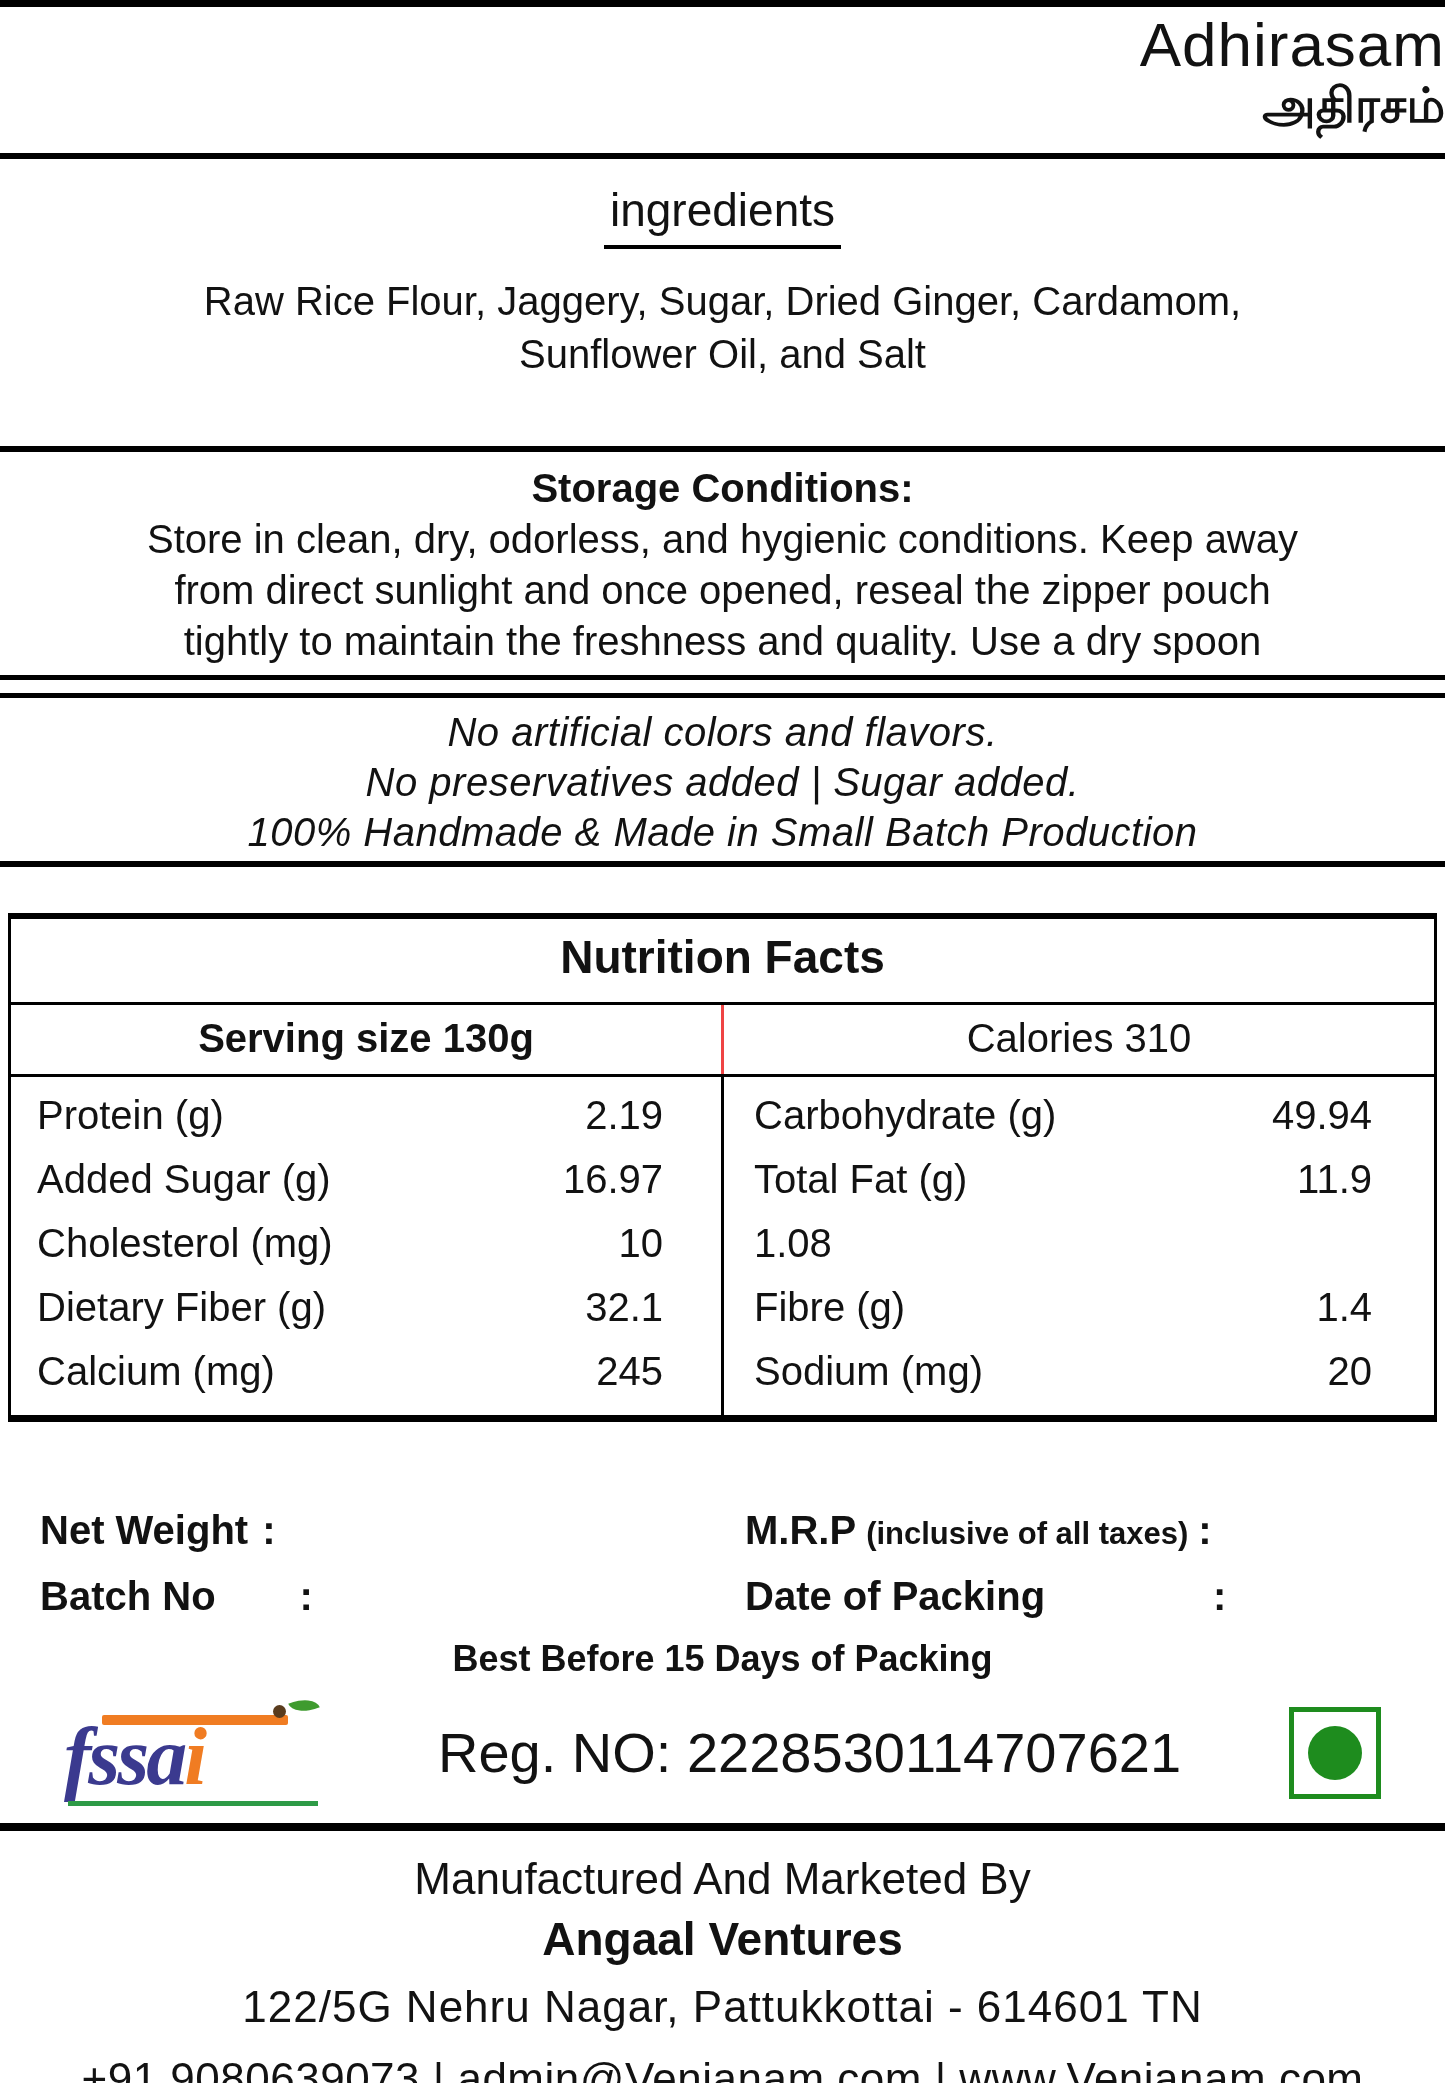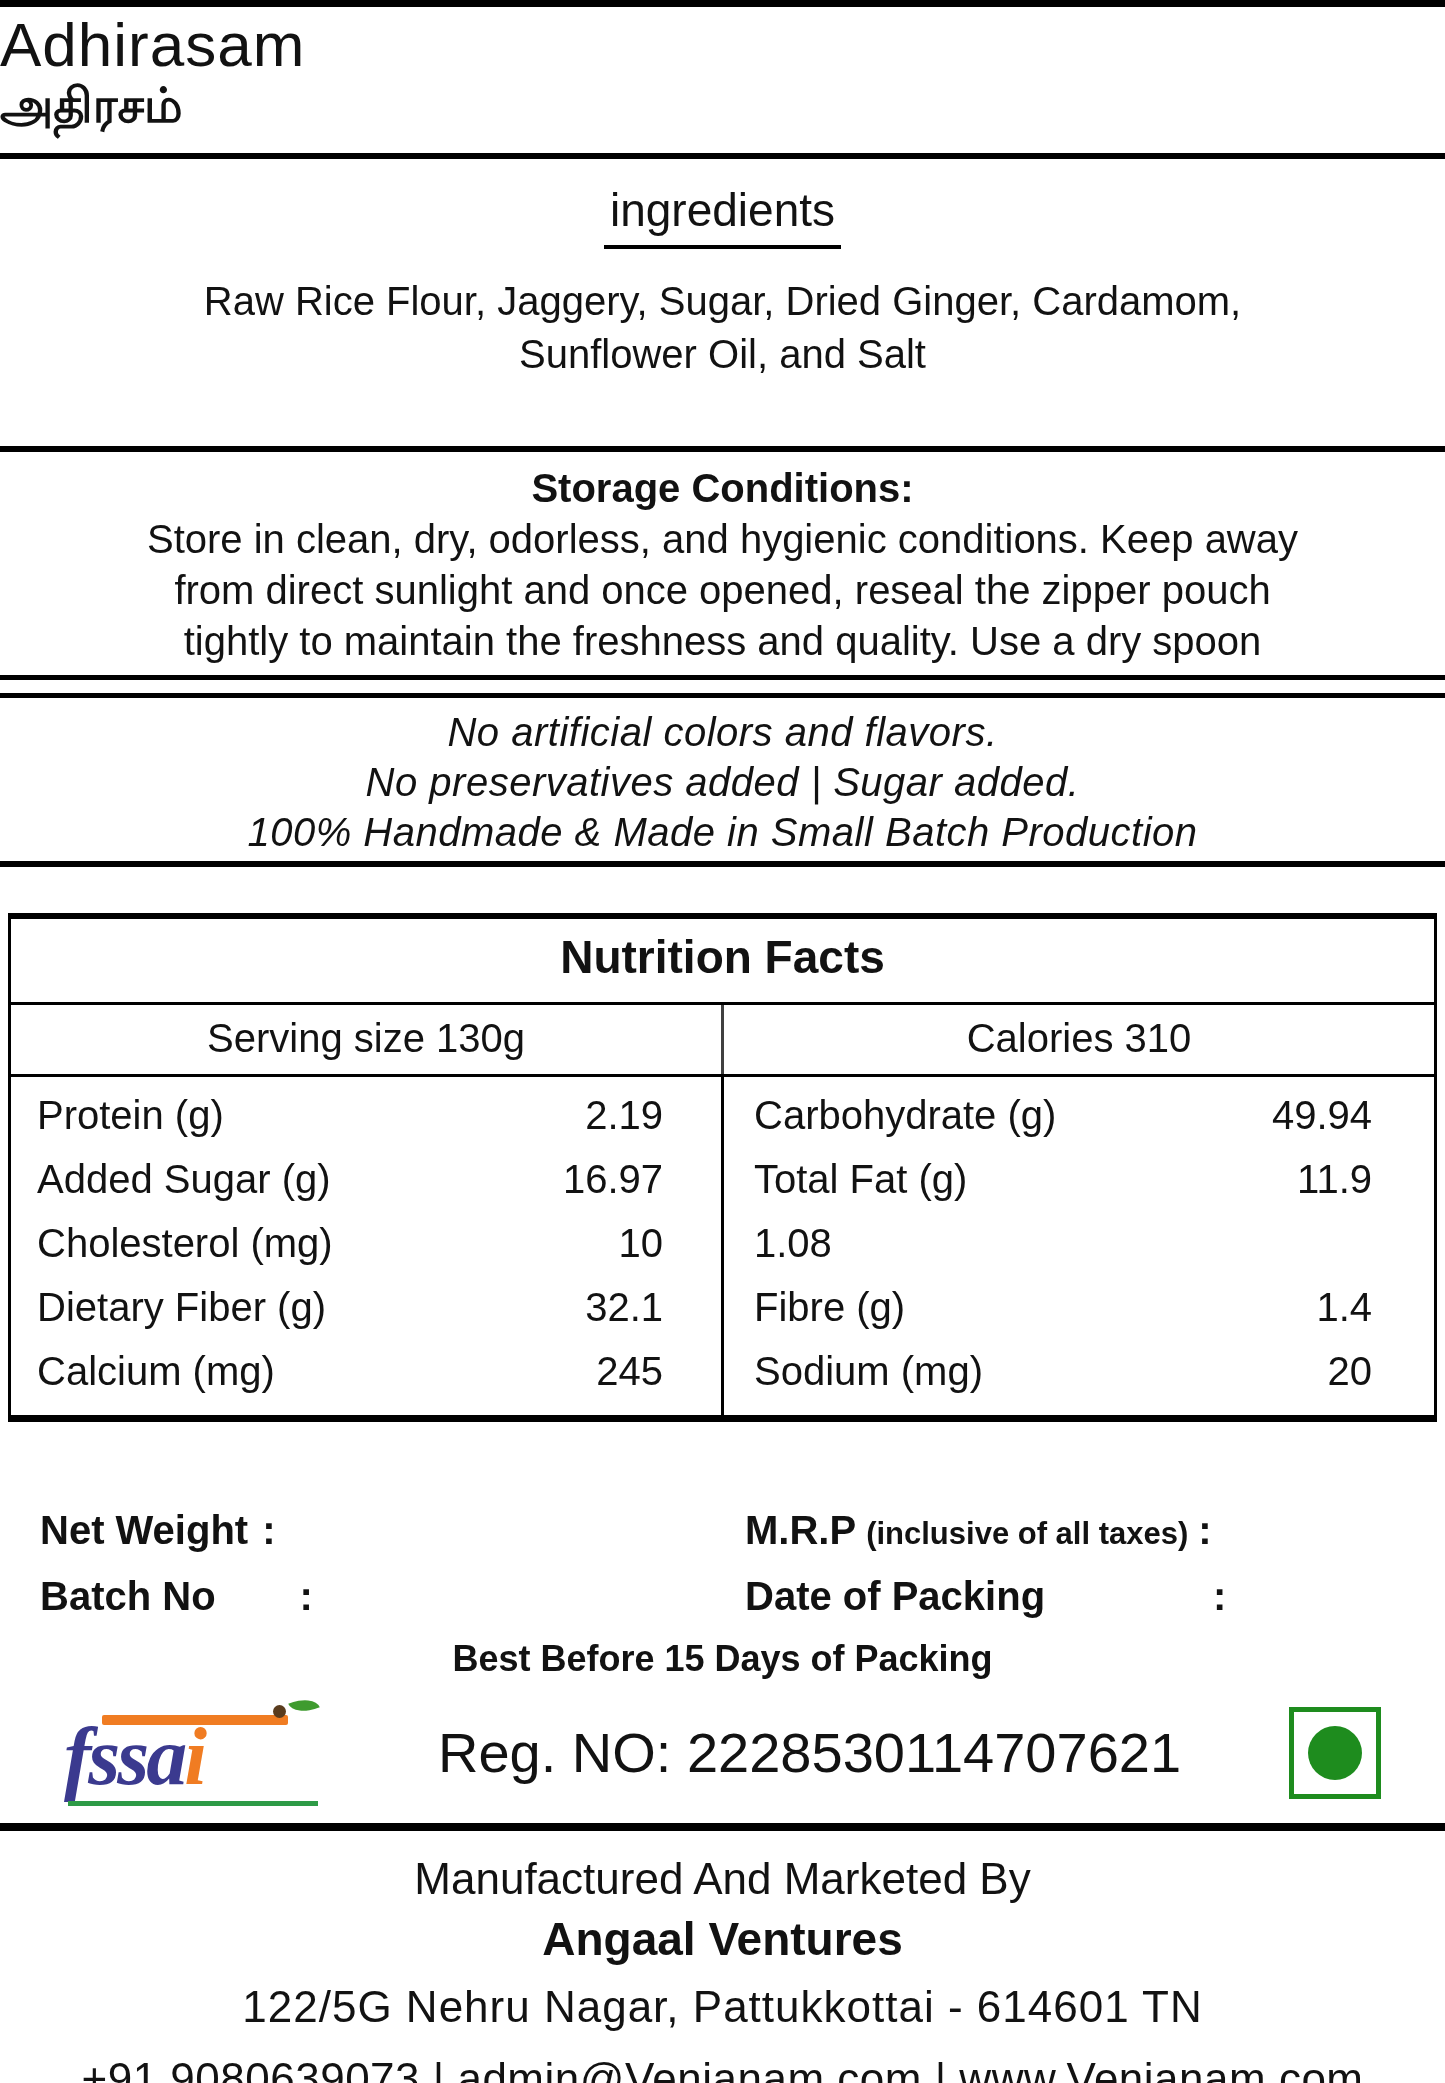--- a/index.html
+++ b/index.html
@@ -8,21 +8,21 @@
     background:#ffffff; color:#121212;
     font-family:"Liberation Sans", sans-serif;
   }
   .rule       { height:6px; background:#000; }
   .rule-top   { height:7px; background:#000; }
   .rule-thin  { height:5px; background:#000; }
   .rule-thick { height:8px; background:#000; }
   .dbl-gap    { height:13px; background:#fff; }
 
   
-  .header { text-align:left; padding-top:5px; }
+  .header { text-align:right; padding-top:5px; }
   .title  { font-size:62px; font-weight:500; line-height:1.08; letter-spacing:1px; }
   .title-tamil {
     font-family:"Liberation Serif", serif;
     font-size:48px; font-weight:700; line-height:1.12; padding-bottom:20px;
   }
 
   
   .section-ingredients { text-align:center; padding:24px 0 66px; }
   .ing-heading {
     display:inline-block; font-size:46px; font-weight:500;
@@ -43,21 +43,21 @@
   .nutrition {
     margin:46px 8px 0; border:3px solid #000;
     border-top-width:6px; border-bottom-width:7px;
   }
   .nut-title {
     text-align:center; font-size:46px; font-weight:600;
     padding:11px 0 18px; border-bottom:3px solid #000;
   }
   .nut-serving-row { display:flex; border-bottom:3px solid #000; }
   .nut-cell { flex:1; text-align:center; font-size:40px; padding:11px 0 13px; }
-  .nut-cell.left { border-right:3px solid #404040; }
+  .nut-cell.left { border-right:3px solid #ef4444;font-weight:bold; }
   .nut-body { display:flex; }
   .nut-col { flex:1; padding:6px 0 12px; }
   .nut-col.left { border-right:3px solid #000; }
   .nut-row {
     display:flex; justify-content:space-between;
     font-size:40px; line-height:1.2; padding:8px 58px 8px 26px;
   }
   .nut-col.right .nut-row { padding:8px 62px 8px 30px; }
 
   

